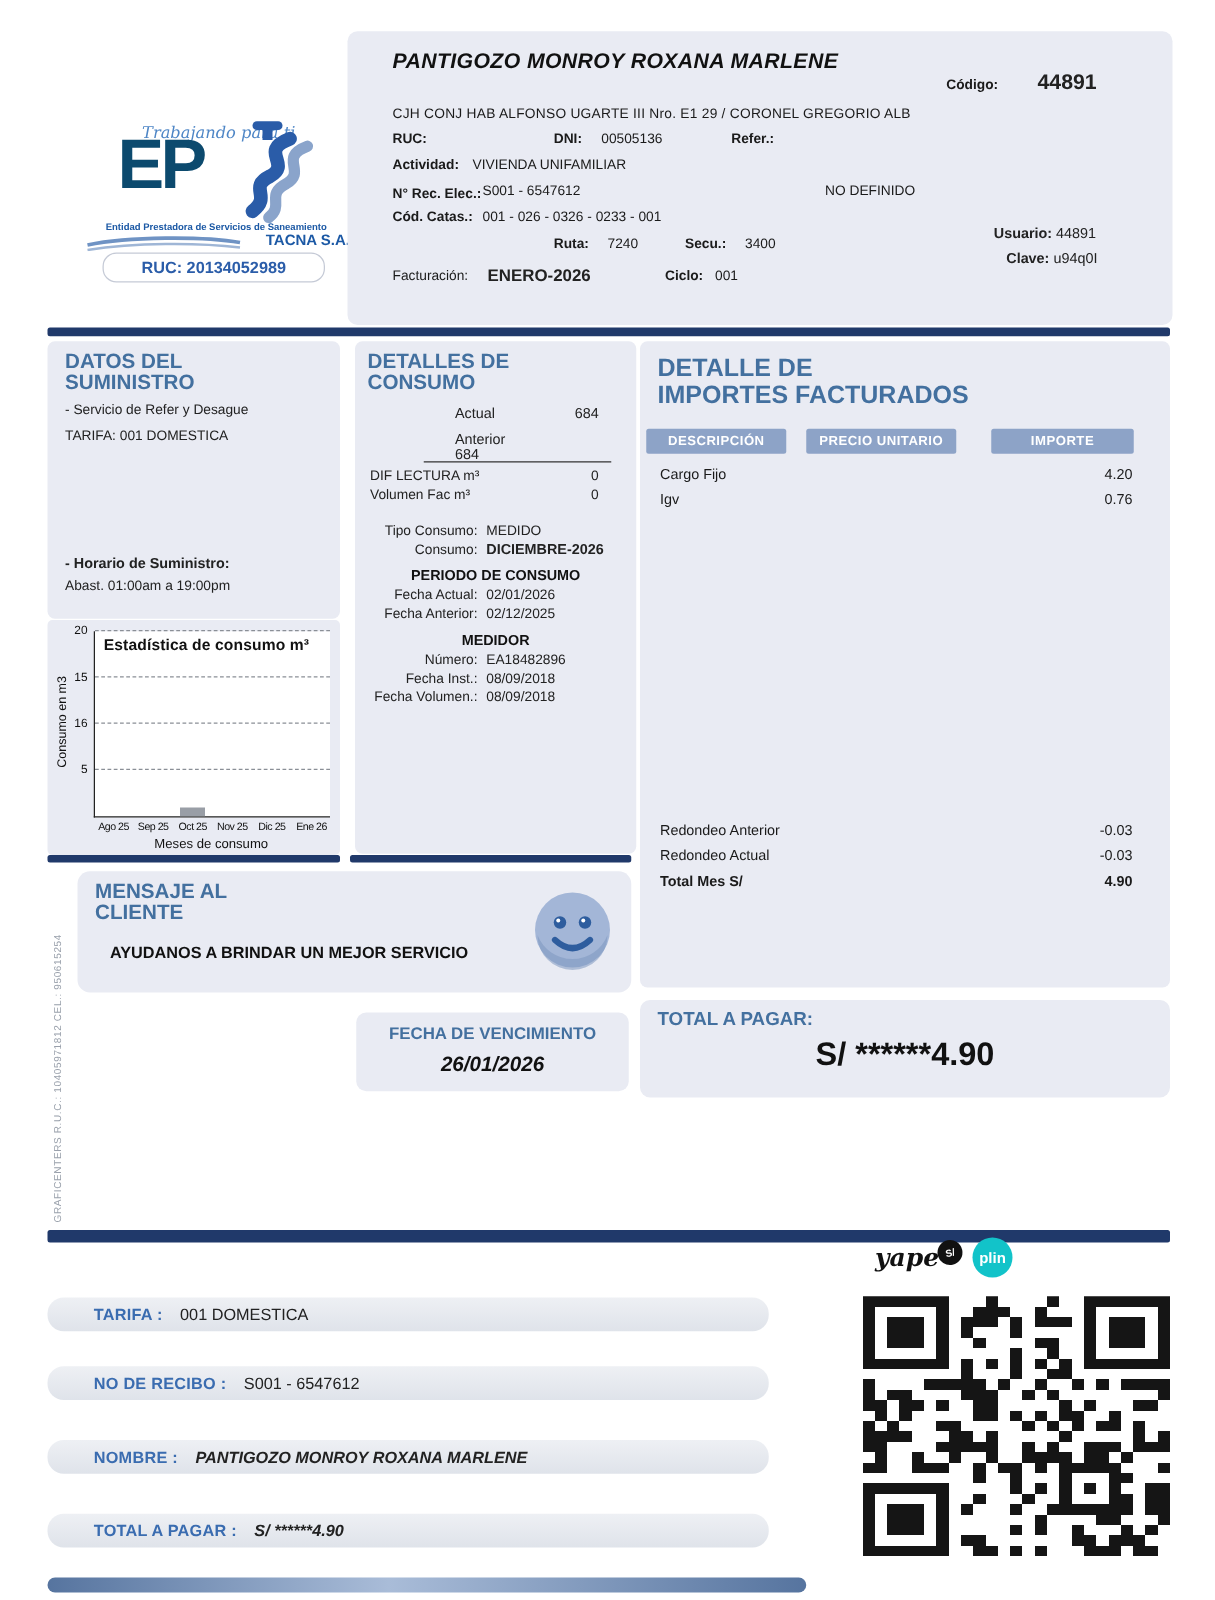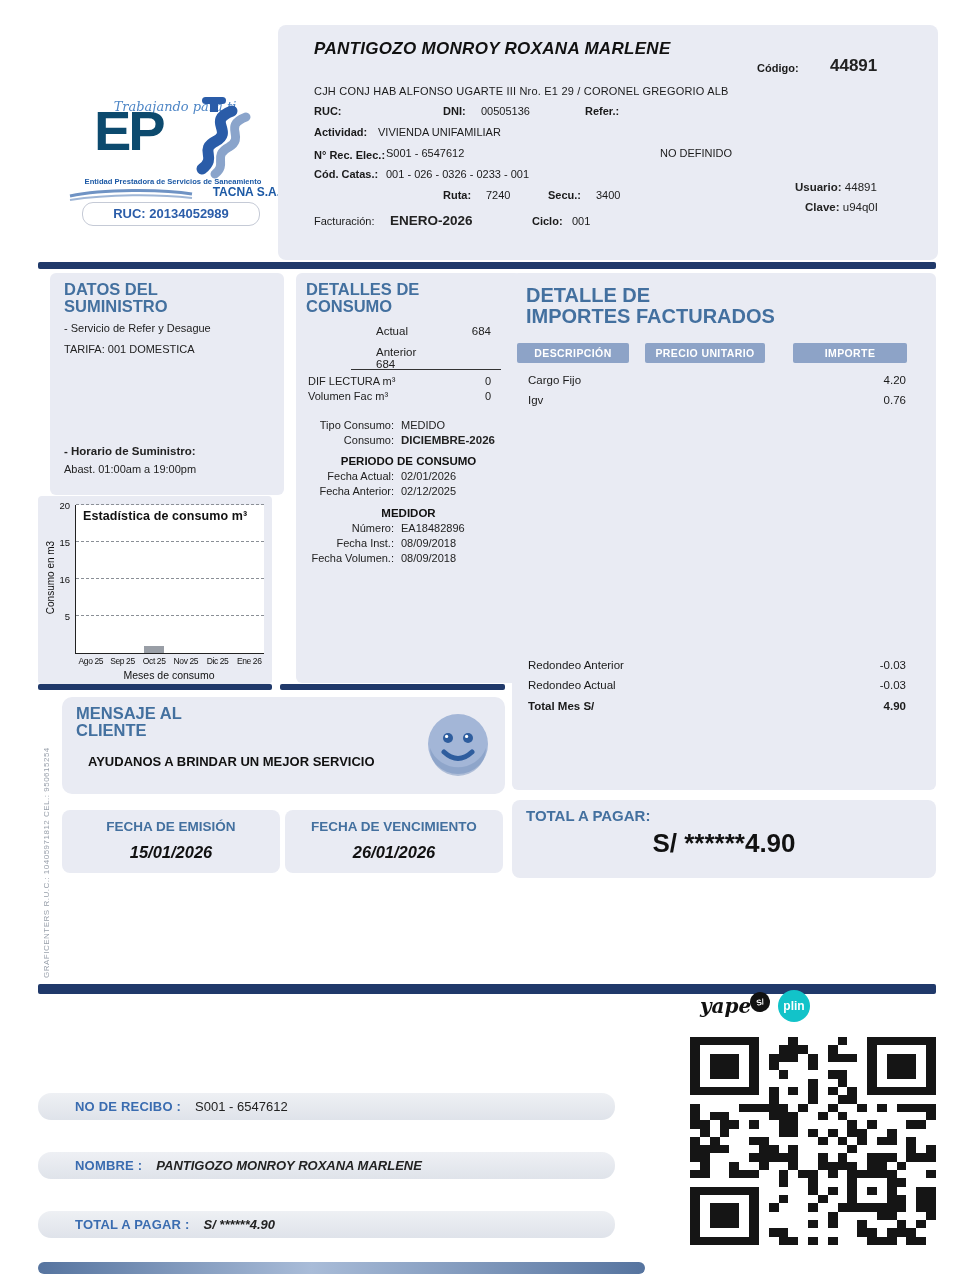--- a/index.html
+++ b/index.html
@@ -109,21 +109,21 @@
     <span class="abs" style="left:527px;top:176px;font-size:11.5px;"><b>Clave:</b> <span>u94q0I</span></span>
 
     <span class="abs hv" style="left:36px;top:190px;">Facturación:</span>
     <span class="abs" style="left:112px;top:188px;font-size:13.5px;font-weight:bold;">ENERO-2026</span>
     <span class="abs hl" style="left:254px;top:190px;">Ciclo:</span>
     <span class="abs hv" style="left:294px;top:190px;">001</span>
   </div>
 
   <div class="navy" style="left:38px;top:262px;width:898px;height:7px;"></div>
 
-  <div class="panel" style="left:38px;top:273px;width:234px;height:222px;border-radius:6px;margin-left:12px;">
+  <div class="panel" style="left:38px;top:273px;width:234px;height:222px;border-radius:6px;">
     <div class="abs title" style="left:14px;top:8px;font-size:16.5px;">
       <div>DATOS DEL</div>
       <div>SUMINISTRO</div>
     </div>
     <div class="abs" style="left:14px;top:49px;font-size:11px;">- Servicio de Refer y Desague</div>
     <div class="abs" style="left:14px;top:70px;font-size:11px;">TARIFA: 001 DOMESTICA</div>
     <div class="abs" style="left:14px;top:172px;font-size:11.5px;font-weight:bold;">- Horario de Suministro:</div>
     <div class="abs" style="left:14px;top:190px;font-size:11px;">Abast. 01:00am a 19:00pm</div>
   </div>
 
@@ -169,21 +169,21 @@
         <span>Nov 25</span>
         <span>Dic 25</span>
         <span>Ene 26</span>
       </div>
     <div class="xlab">Meses de consumo</div>
   </div>
 
   <div class="navy" style="left:38px;top:684px;width:234px;height:6px;"></div>
   <div class="navy" style="left:280px;top:684px;width:225px;height:6px;"></div>
 
-  <div class="panel" style="left:296px;top:273px;width:225px;height:410px;border-radius:6px;">
+  <div class="panel" style="left:284px;top:273px;width:225px;height:410px;border-radius:6px;">
     <div class="abs title" style="left:10px;top:8px;font-size:16.5px;">
       <div>DETALLES DE</div>
       <div>CONSUMO</div>
     </div>
     <div class="num-row" style="top:52px;">
       <span>Actual</span>
         <span>684</span>
     </div>
     <div class="num-row" style="top:73px;flex-direction:column;">
       <span>Anterior</span>
@@ -262,24 +262,20 @@
       <circle cx="32" cy="32" r="30" fill="#a3b6d7"></circle>
       <path d="M4 36 a28 28 0 0 0 56 0 a30 30 0 0 1 -56 0 z" fill="#7e97c0" opacity="0.55"></path>
       <circle cx="22" cy="26" r="5" fill="#2e5d9e"></circle>
         <circle cx="42" cy="26" r="5" fill="#2e5d9e"></circle>
       <circle cx="20.6" cy="24.4" r="1.6" fill="#fff"></circle>
         <circle cx="40.6" cy="24.4" r="1.6" fill="#fff"></circle>
       <path d="M18 40 q14 13 28 0" stroke="#2e5d9e" stroke-width="5" fill="none" stroke-linecap="round"></path>
     </svg>
   </div>
 
-  <div class="panel" style="left:62px;top:810px;width:218px;height:63px;">
-    <div class="abs title" style="left:0;top:10px;width:100%;text-align:center;font-size:13.5px;">FECHA DE EMISIÓN</div>
-    <div class="abs it" style="left:0;top:33px;width:100%;text-align:center;font-size:16.5px;color:#111;">15/01/2026</div>
-  </div>
   <div class="panel" style="left:285px;top:810px;width:218px;height:63px;">
     <div class="abs title" style="left:0;top:10px;width:100%;text-align:center;font-size:13.5px;">FECHA DE VENCIMIENTO</div>
     <div class="abs it" style="left:0;top:33px;width:100%;text-align:center;font-size:16.5px;color:#111;">26/01/2026</div>
   </div>
 
   <div class="panel" style="left:512px;top:800px;width:424px;height:78px;">
     <div class="abs title" style="left:14px;top:8px;font-size:15px;">TOTAL A PAGAR:</div>
     <div class="abs" style="left:0;top:28px;width:100%;text-align:center;font-size:26px;font-weight:bold;color:#111;">S/ ******4.90</div>
   </div>
 
@@ -575,20 +571,24 @@
         <rect x="10" y="24" width="1" height="1"></rect>
         <rect x="12" y="24" width="1" height="1"></rect>
         <rect x="14" y="24" width="1" height="1"></rect>
         <rect x="18" y="24" width="1" height="1"></rect>
         <rect x="19" y="24" width="1" height="1"></rect>
         <rect x="20" y="24" width="1" height="1"></rect>
         <rect x="22" y="24" width="1" height="1"></rect>
         <rect x="23" y="24" width="1" height="1"></rect>
       </svg></div>
 
+  <div class="row-pill" style="top:1038px;">
+    <span class="rlabel">TARIFA :</span>
+    <span class="rvalue">001 DOMESTICA</span>
+  </div>
   <div class="row-pill" style="top:1093px;">
     <span class="rlabel">NO DE RECIBO :</span>
     <span class="rvalue">S001 - 6547612</span>
   </div>
   <div class="row-pill" style="top:1152px;">
     <span class="rlabel">NOMBRE :</span>
     <span class="rvalue it">PANTIGOZO MONROY ROXANA MARLENE</span>
   </div>
   <div class="row-pill" style="top:1211px;">
     <span class="rlabel">TOTAL A PAGAR :</span>

